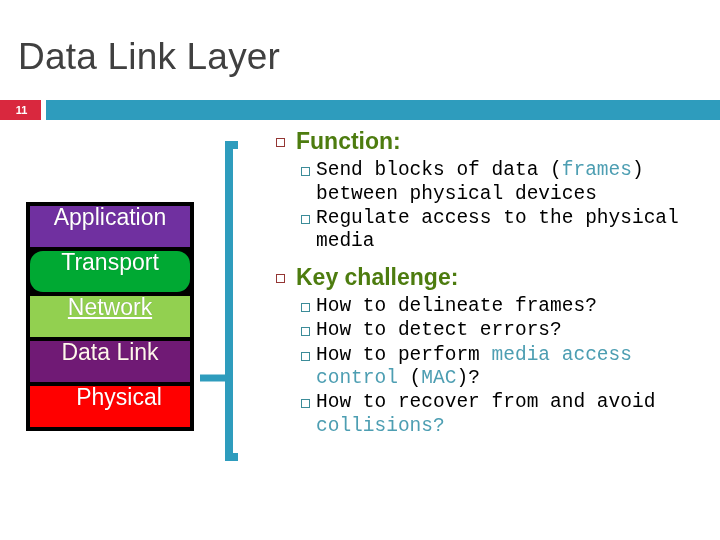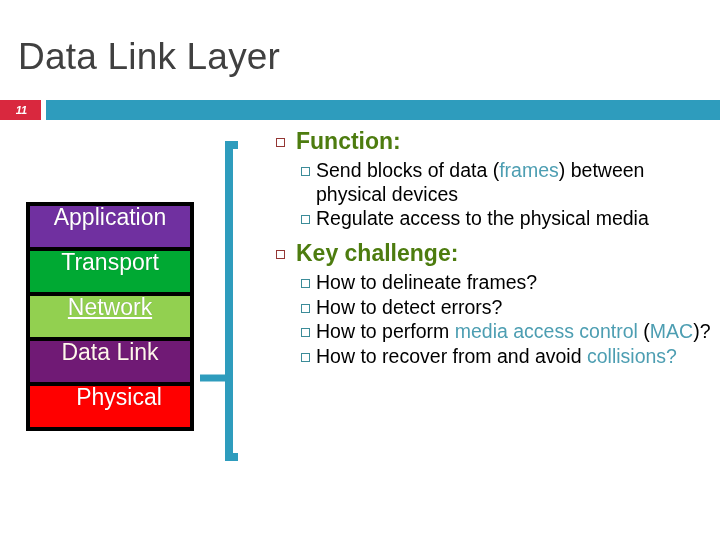--- a/index.html
+++ b/index.html
@@ -20,21 +20,21 @@
     font-weight:400;
     color:#404040;
     letter-spacing:0.2px;
     white-space:nowrap;
   }
 
   
   #header-rule{
     position:absolute;
     left:0; top:100px;
-    width:720px; height:20px;font-style:italic;
+    width:720px; height:20px;
   }
   #slide-number-badge{
     position:absolute;
     left:0; top:0;
     width:41px; height:20px;
     background:#D9283E;
     color:#ffffff;
     font-size:11px;
     font-weight:700;
     display:flex;
@@ -96,21 +96,21 @@
     border:1.5px solid #943634;
     margin-top:10px;
     margin-right:11px;
   }
   .bullet-l1 .l1-text{
     font-size:23px;
     font-weight:700;
     color:#4d7c0f;
     line-height:1.18;
   }
-  .sub-list{ margin-left:25px; }
+  .sub-list{ margin-left:25px;font-family:Liberation Mono, monospace; }
   .bullet-l2{
     display:flex;
     align-items:flex-start;
     margin-bottom:1px;
   }
   .bullet-l2 .marker{
     flex:0 0 auto;
     width:9px; height:9px;
     border:1.5px solid #3C8C99;
     margin-top:8px;
@@ -133,21 +133,21 @@
 
 <div id="header-rule">
   <div id="slide-number-badge">11</div>
   <div id="header-bar"></div>
 </div>
 
 <div id="protocol-stack">
     <div class="stack-layer" style="background: rgb(112, 48, 160); color: rgb(255, 255, 255);">
       <span>Application</span>
     </div>
-    <div class="stack-layer" style="background: rgb(0, 169, 51); color: rgb(255, 255, 255);">
+    <div class="stack-layer" style="background: rgb(0, 169, 51); color: rgb(255, 255, 255); border-radius: 13px;">
       <span>Transport</span>
     </div>
     <div class="stack-layer" style="background: rgb(146, 208, 80); color: rgb(255, 255, 255); text-decoration: underline;">
       <span>Network</span>
     </div>
     <div class="stack-layer" style="background: #701a75; color: rgb(255, 246, 236);">
       <span>Data Link</span>
     </div>
     <div class="stack-layer" style="background: rgb(255, 0, 0); color: rgb(255, 255, 255); padding-left: 18px;">
       <span>Physical</span>

